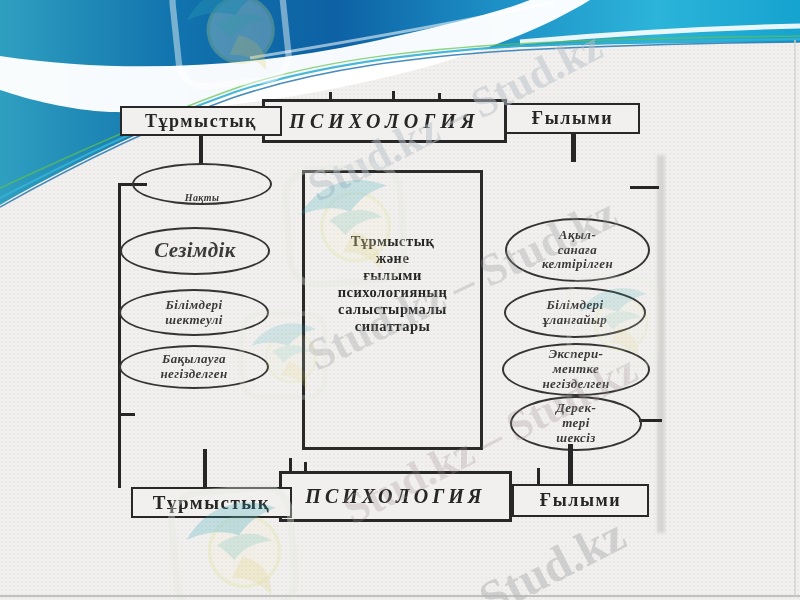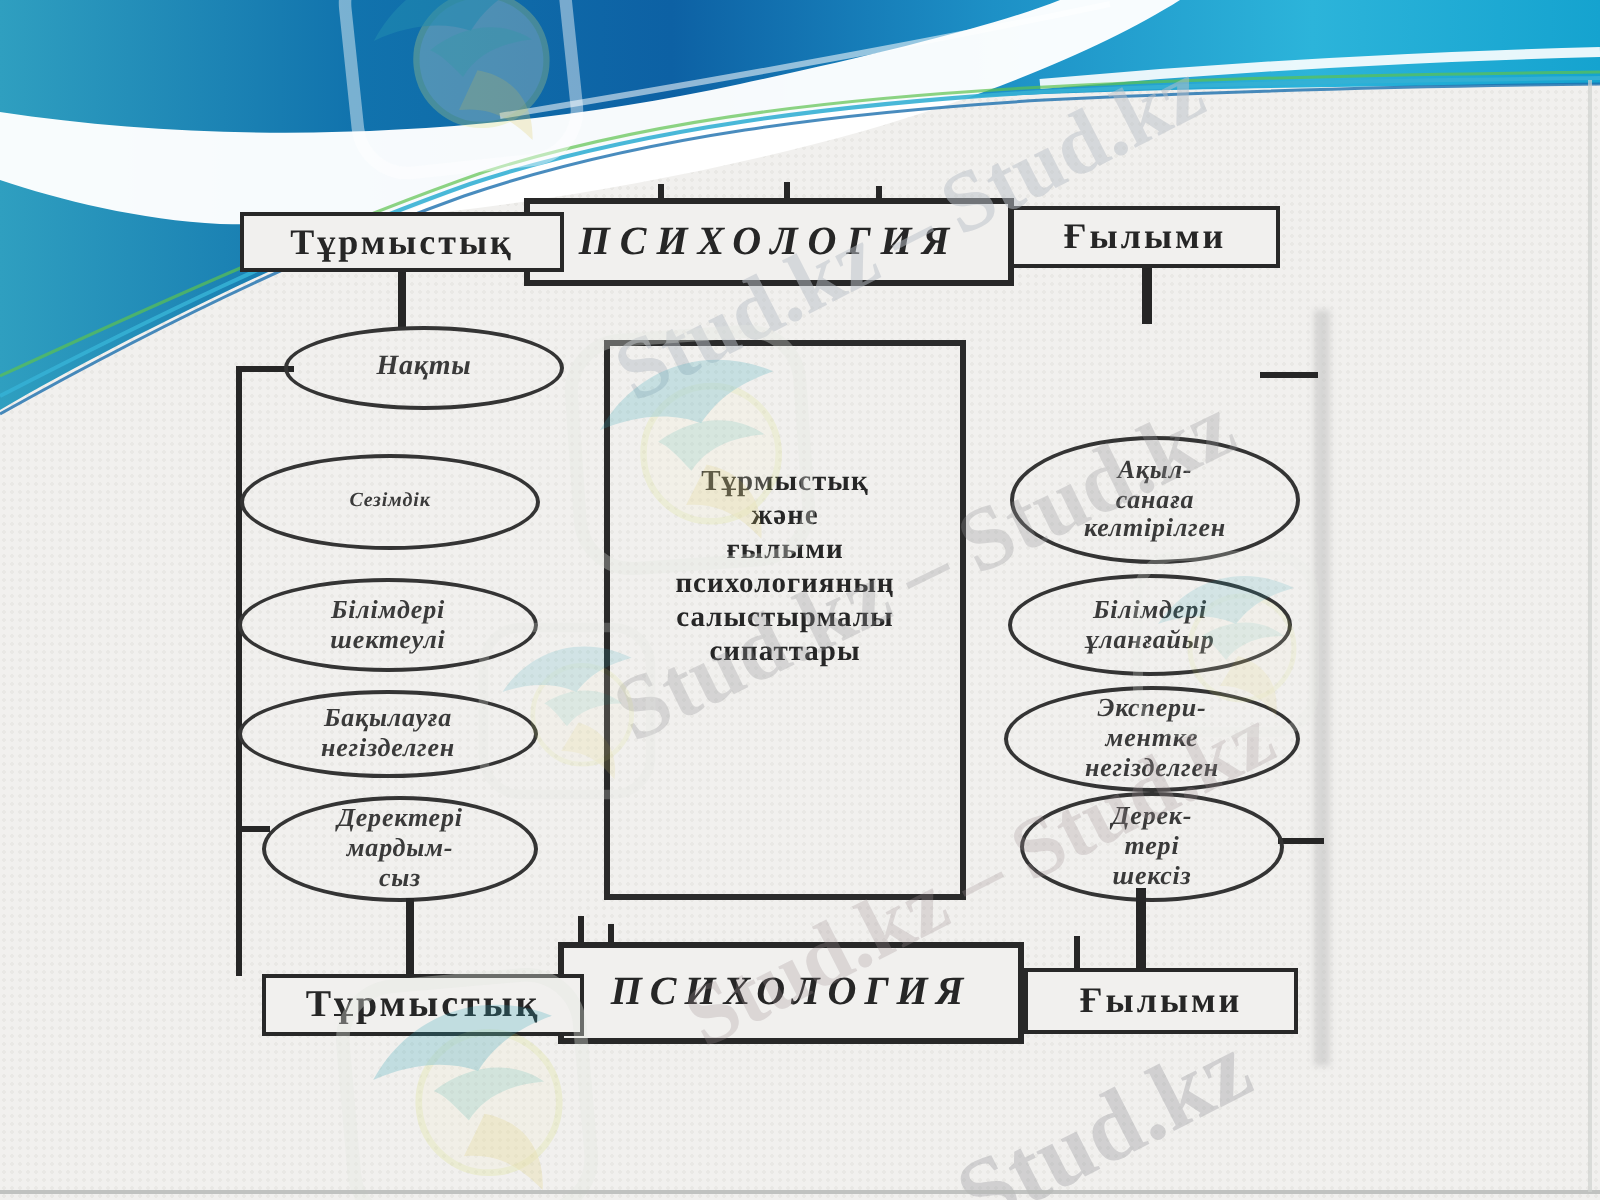--- a/index.html
+++ b/index.html
@@ -110,38 +110,33 @@
     <div class="ln" style="left:571px;top:133px;width:5px;height:29px;"></div>
 
     <div class="ln" style="left:118px;top:183px;width:3px;height:305px;"></div>
     <div class="ln" style="left:118px;top:183px;width:29px;height:3px;"></div>
     <div class="ln" style="left:118px;top:413px;width:17px;height:3px;"></div>
 
     <div class="scanedge" style="left:657px;top:155px;width:8px;height:378px;"></div>
     <div class="ln" style="left:630px;top:186px;width:29px;height:3px;"></div>
     <div class="ln" style="left:639px;top:419px;width:23px;height:3px;"></div>
 
-    <div class="oval" style="left:142px;top:163px;width:140px;height:42px;font-size:14px;">
+    <div class="oval" style="left:132px;top:163px;width:140px;height:42px;font-size:10px;justify-content:flex-end;">
       <span class="ovl">Нақты</span>
     </div>
-    <div class="oval" style="left:120px;top:227px;width:150px;height:48px;font-size:10px;">
+    <div class="oval" style="left:120px;top:227px;width:150px;height:48px;font-size:21px;">
       <span class="ovl">Сезімдік</span>
     </div>
     <div class="oval" style="left:119px;top:289px;width:150px;height:47px;">
       <span class="ovl">Білімдері</span>
       <span class="ovl">шектеулі</span>
     </div>
     <div class="oval" style="left:119px;top:345px;width:150px;height:44px;">
       <span class="ovl">Бақылауға</span>
       <span class="ovl">негізделген</span>
-    </div>
-    <div class="oval" style="left:131px;top:398px;width:138px;height:53px;">
-      <span class="ovl">Деректері</span>
-      <span class="ovl">мардым-</span>
-      <span class="ovl">сыз</span>
     </div>
 
     <div class="oval" style="left:505px;top:218px;width:145px;height:64px;">
       <span class="ovl">Ақыл-</span>
       <span class="ovl">санаға</span>
       <span class="ovl">келтірілген</span>
     </div>
     <div class="oval" style="left:504px;top:287px;width:142px;height:51px;">
       <span class="ovl">Білімдері</span>
       <span class="ovl">ұланғайыр</span>

